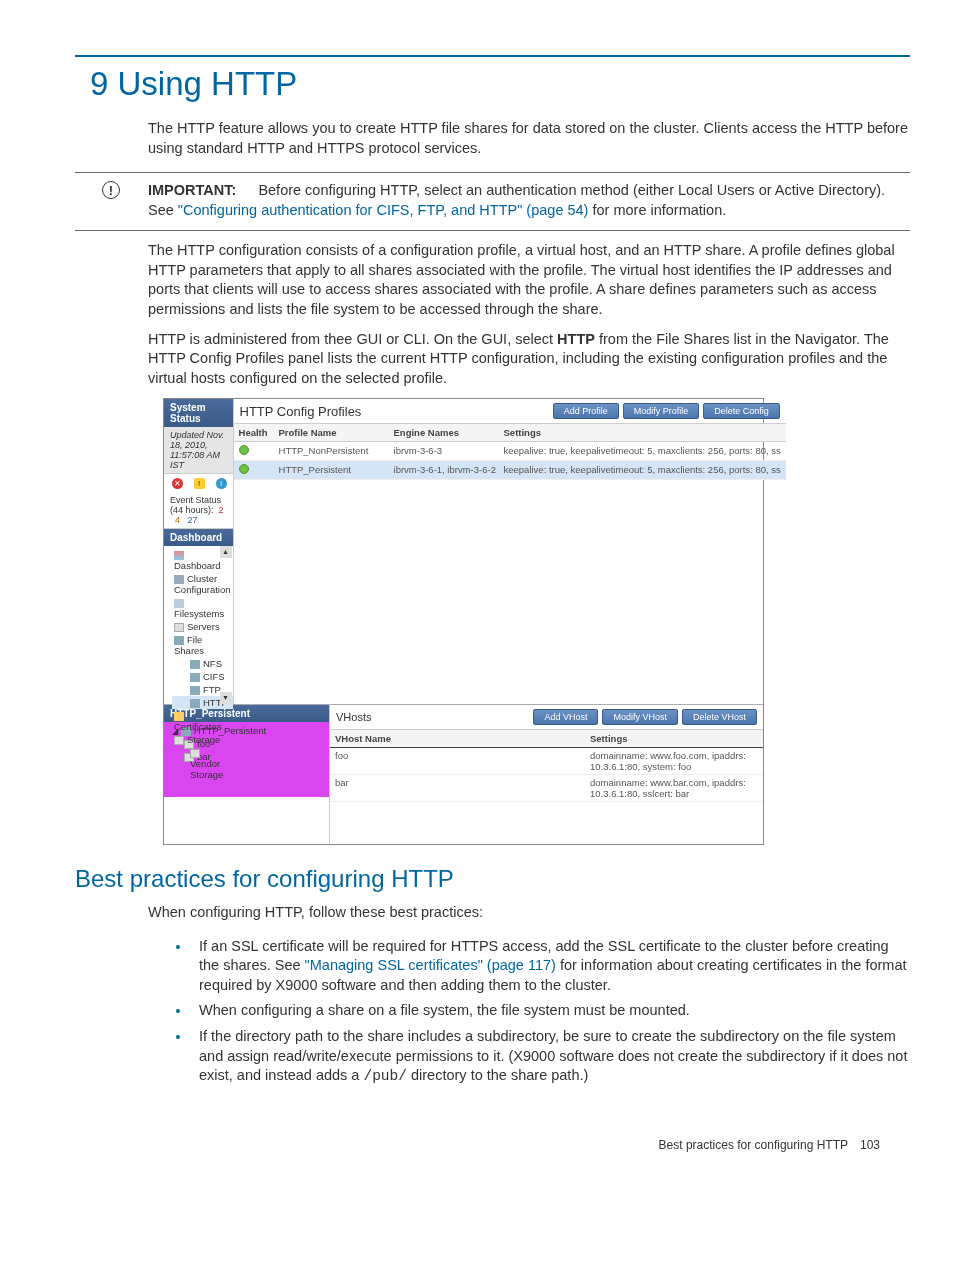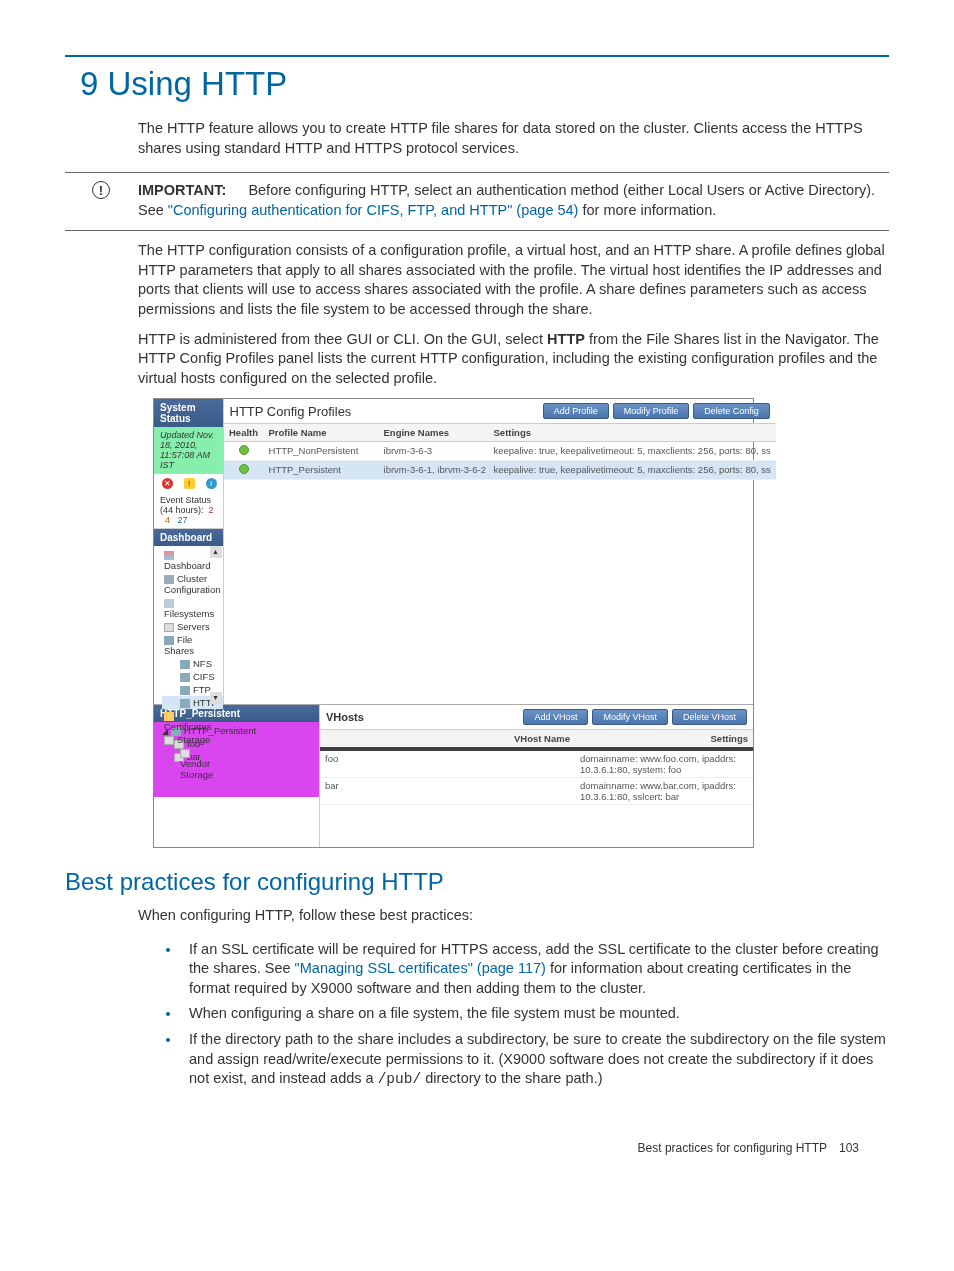--- a/index.html
+++ b/index.html
@@ -1,17 +1,17 @@
 <!DOCTYPE html>
 <html><head>
   <meta charset="utf-8">
   <style>
     * { box-sizing: border-box; margin: 0; padding: 0; }
     body { font-family: Arial, Helvetica, sans-serif; background: #fff; color: #333; width: 954px; }
-    .page { padding: 55px 65px 35px 65px; }
+    .page { padding: 55px 44px 35px 65px; margin-left: 10px; }
     .top-rule { border-top: 2px solid #0066a1; margin-bottom: 6px; }
     h1.chapter { font-size: 33px; font-weight: normal; color: #0066a1; margin: 8px 0 16px 15px; font-family: Arial, sans-serif; }
     .body-text { margin-left: 73px; margin-bottom: 14px; font-size: 14.5px; line-height: 1.35; }
     .body-text-full { margin-left: 73px; font-size: 14.5px; line-height: 1.35; margin-bottom: 10px; }
     .callout { margin: 10px 0 10px 0; border-top: 1px solid #666; border-bottom: 1px solid #666; padding: 8px 0 10px 0; position: relative; }
     .callout-icon { position: absolute; left: 27px; top: 8px; width: 18px; height: 18px; border: 1.5px solid #333; border-radius: 50%; display: flex; align-items: center; justify-content: center; font-weight: bold; font-size: 13px; }
     .callout-body { margin-left: 73px; font-size: 14.5px; line-height: 1.35; }
     .important-label { font-weight: bold; margin-right: 18px; }
     .link { color: #0066a1; }
     .bold { font-weight: bold; }
@@ -22,52 +22,52 @@
     .code { font-family: "Courier New", monospace; }
 
     
     .shot { width: 601px; margin: 10px 0 12px 88px; border: 1px solid #888; font-size: 10px; background: #fff; }
     .shot-top { display: flex; }
     .ss-left { width: 165px; }
     .ss-right { flex: 1; border-left: 1px solid #ccc; }
 
     .panel-header { background: linear-gradient(#4a6b9a, #3a5a88); color: #fff; font-weight: bold; padding: 3px 6px; font-size: 10px; }
     .panel-header2 { background: linear-gradient(#4a6b9a, #3a5a88); color: #fff; font-weight: bold; padding: 3px 6px; font-size: 10px; }
-    .ss-sub { padding: 3px 6px; font-style: italic; font-size: 9px; color: #333; background: #86efac; border-bottom: 1px solid #ccc;}
+    .ss-sub { padding: 3px 6px; font-style: italic; font-size: 9px; color: #333; background: #e5e5e5; border-bottom: 1px solid #ccc;}
     .ss-event { padding: 3px 6px; font-size: 9px; background: #fff; border-bottom: 1px solid #ccc; }
     .ss-event-icons { text-align: right; padding: 3px 6px; background: #fff;}
     .nav-list { background: #fff; padding: 2px 0 2px 8px; height: 158px; position: relative; }
     .nav-item { padding: 1px 2px; font-size: 9.5px; color: #333; }
     .nav-item.indent { padding-left: 18px; }
     .nav-item.sel { background: #d5e5f5; }
     .scroll-arrow { position: absolute; right: 1px; width: 12px; height: 12px; background: #ddd; font-size: 8px; text-align: center; line-height:12px;}
     .nav-icon { display:inline-block; width:10px; height:9px; margin-right:3px; vertical-align:middle; }
 
     .profiles-bar { display:flex; align-items:center; padding: 4px 6px; border-bottom: 1px solid #ccc; }
     .profiles-title { font-size: 13px; font-weight: normal; color: #333; flex: 1; }
     .btn { background: linear-gradient(#6b92c4, #4a75ad); color: #fff; font-size: 9px; padding: 2px 10px; border-radius: 2px; margin-left: 4px; border: 1px solid #3a5a88;}
     .grid-head { display:flex; background: #f4f4f4; border-bottom: 1px solid #ccc; }
     .grid-head > div { padding: 3px 5px; font-weight: bold; font-size: 9.5px; color: #444; }
-    .gcol-h { width: 40px; text-align: center; }
+    .gcol-h { width: 40px; }
     .gcol-p { width: 115px; }
     .gcol-e { width: 110px; }
     .gcol-s { flex: 1; }
     .grid-row { display:flex; border-bottom: 1px solid #eee; font-size: 9.5px; }
     .grid-row.sel { background: #d5e5f5; }
     .grid-row > div { padding: 3px 5px; color: #555; white-space: nowrap; overflow: hidden; }
     .health-ok { display:inline-block; width:10px; height:10px; border-radius:50%; background: #6fbf44; border: 1px solid #4a9a2a; }
     .profiles-body { height: 166px; }
 
     .shot-bottom { display:flex; border-top: 1px solid #aaa; }
     .tree-panel { width: 165px; }
     .tree-list { background:#d946ef; padding: 2px 6px; height: 75px; }
     .tree-item { font-size: 9.5px; padding: 1px 2px 1px 14px; }
     .tree-item.root { padding-left: 2px; }
     .vhost-panel { flex: 1; border-left: 1px solid #ccc; }
-    .vgrid-head { display:flex; background: #f4f4f4; border-bottom: 4px solid #404040; text-align: right; }
+    .vgrid-head { display:flex; background: #f4f4f4; border-bottom: 1px solid #404040; }
     .vgrid-head > div { padding: 3px 5px; font-weight: bold; font-size: 9.5px; color: #444; }
     .vcol-n { width: 255px; }
     .vcol-s { flex: 1; }
     .vgrid-row { display:flex; border-bottom: 1px solid #eee; font-size: 9.5px; }
     .vgrid-row > div { padding: 2px 5px; color: #555; }
     .vhost-body { height: 42px; }
 
     .footer { display:flex; justify-content: flex-end; align-items: center; padding: 45px 30px 0 0; font-size: 12px; gap: 12px;}
   </style>
 </head>
@@ -75,21 +75,21 @@
 
 <div class="page">
 
   <div class="top-rule"></div>
 
   <h1 class="chapter">
     <span>9</span>
     <span>Using HTTP</span>
   </h1>
 
-  <p class="body-text">The HTTP feature allows you to create HTTP file shares for data stored on the cluster. Clients access the HTTPS shares using standard HTTP and HTTPS protocol services.</p>
+  <p class="body-text">The HTTP feature allows you to create HTTP file shares for data stored on the cluster. Clients access the HTTP before using standard HTTP and HTTPS protocol services.</p>
 
   <div class="callout">
     <div class="callout-icon">!</div>
     <div class="callout-body">
       <span class="important-label">IMPORTANT:</span>
       <span>Before configuring HTTP, select an authentication method (either Local Users or Active Directory). See </span>
       <span class="link">"Configuring authentication for CIFS, FTP, and HTTP" (page 54)</span>
       <span> for more information.</span>
     </div>
   </div>
@@ -173,21 +173,21 @@
       <div class="tree-panel">
         <div class="panel-header2">HTTP_Persistent</div>
         <div class="tree-list">
           <div class="tree-item root"><span style="font-size:8px;">◢</span> <span class="nav-icon" style="background:#8ab;"></span><span>HTTP_Persistent</span></div>
           <div class="tree-item"><span class="nav-icon" style="background:#ddd;border:1px solid #aaa;"></span><span>foo</span></div>
           <div class="tree-item"><span class="nav-icon" style="background:#ddd;border:1px solid #aaa;"></span><span>bar</span></div>
         </div>
       </div>
       <div class="vhost-panel">
         <div class="profiles-bar">
-          <div class="profiles-title" style="font-size:11px;font-weight:bold;">VHosts</div>
+          <div class="profiles-title" style="font-size:11px;font-weight:normal;">VHosts</div>
           <div class="btn">Add VHost</div>
           <div class="btn">Modify VHost</div>
           <div class="btn">Delete VHost</div>
         </div>
         <div class="vgrid-head">
           <div class="vcol-n">VHost Name</div>
           <div class="vcol-s">Settings</div>
         </div>
         <div class="vgrid-row">
           <div class="vcol-n">foo</div>

